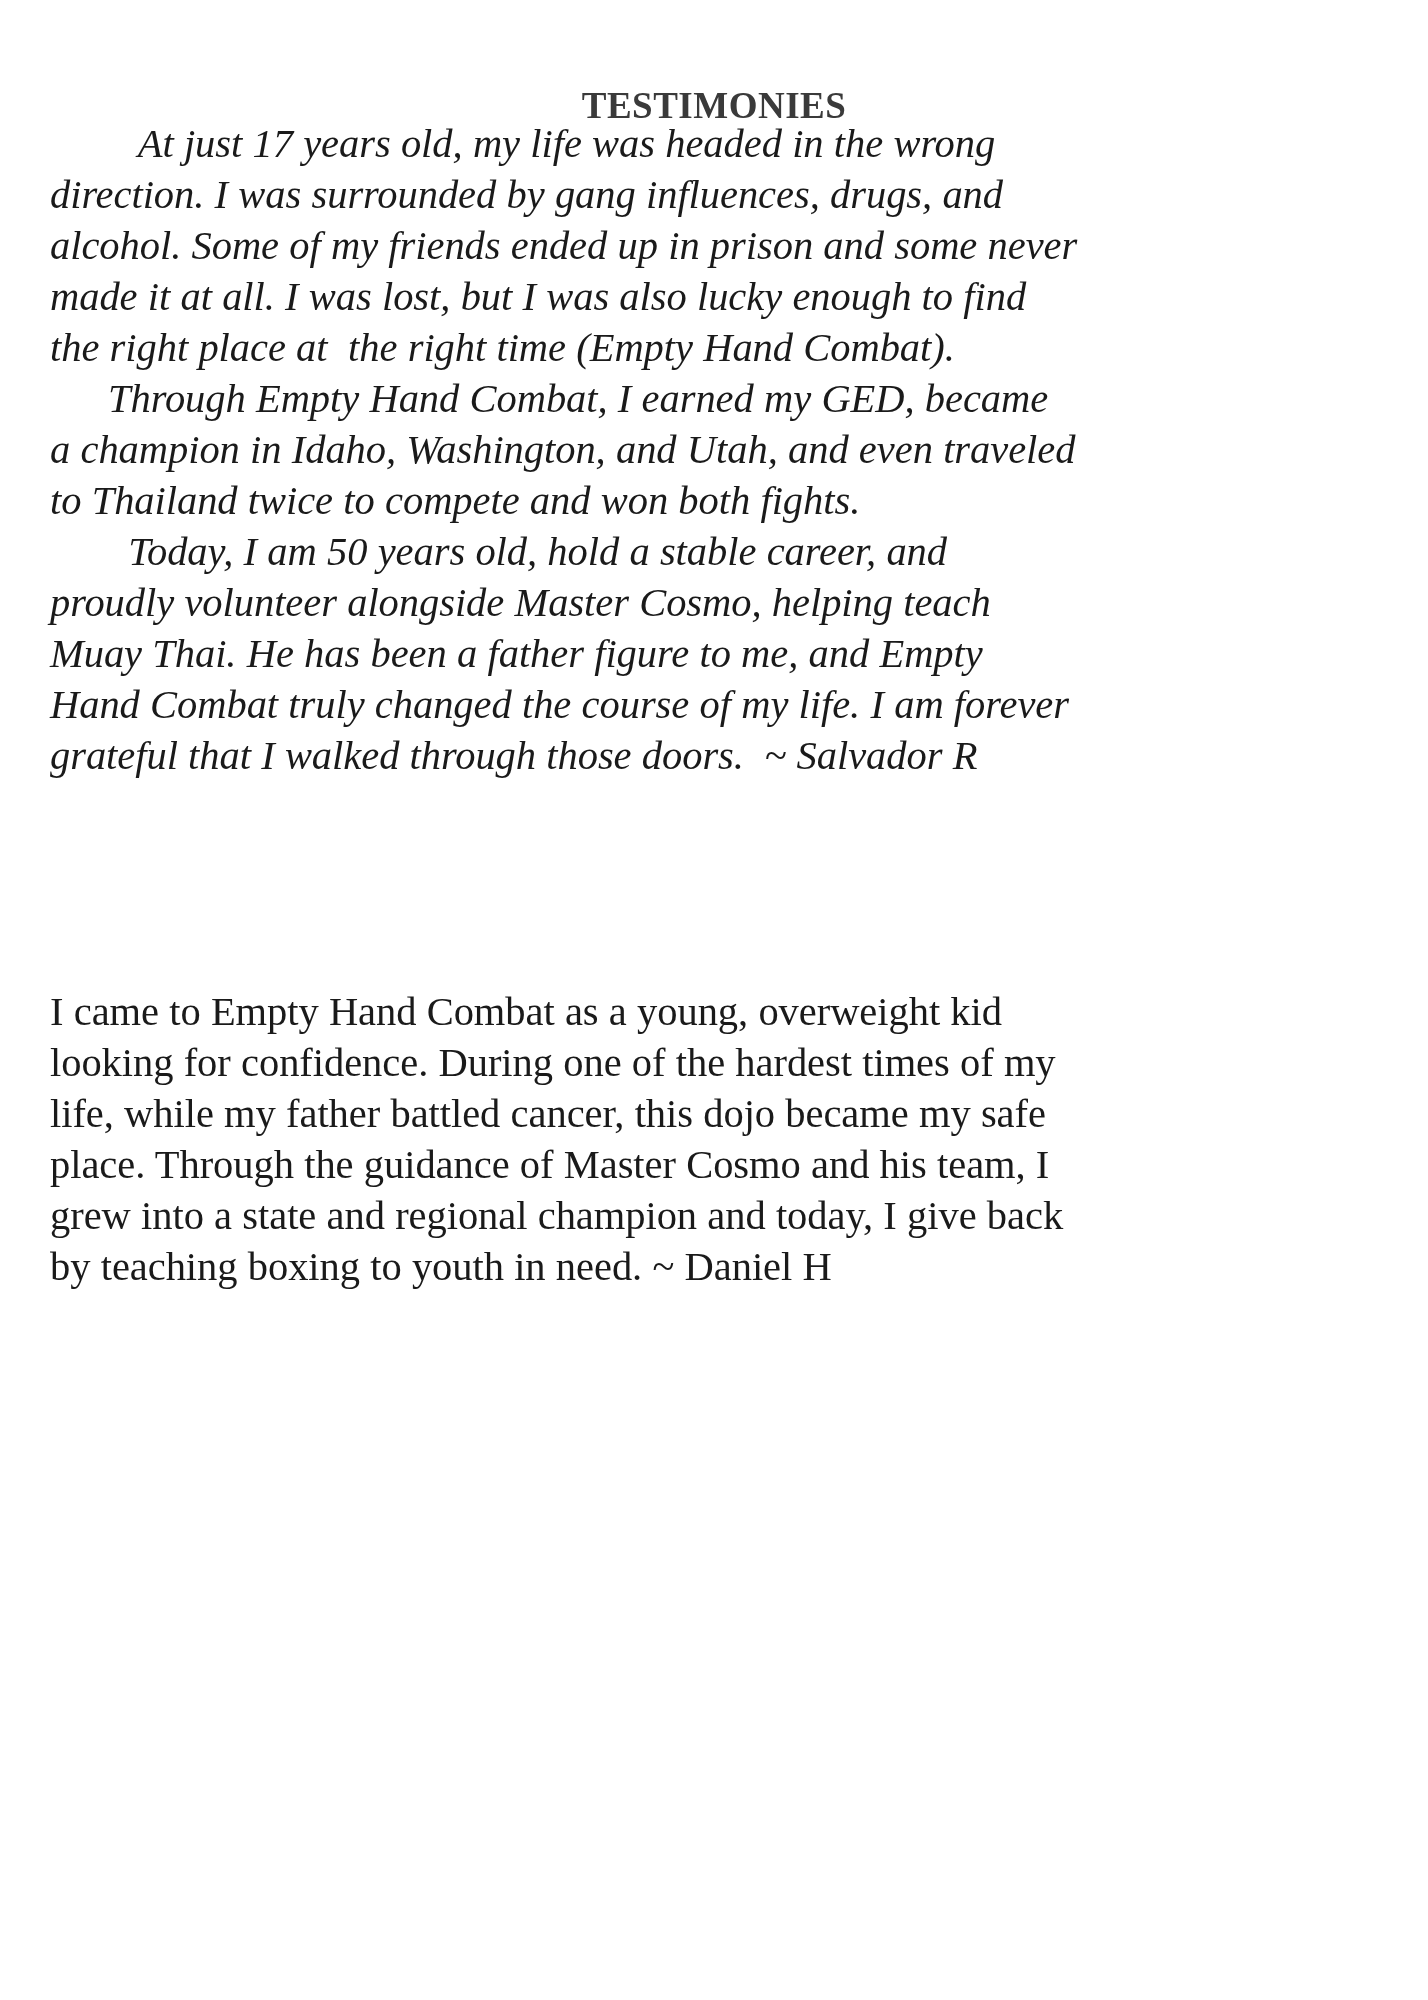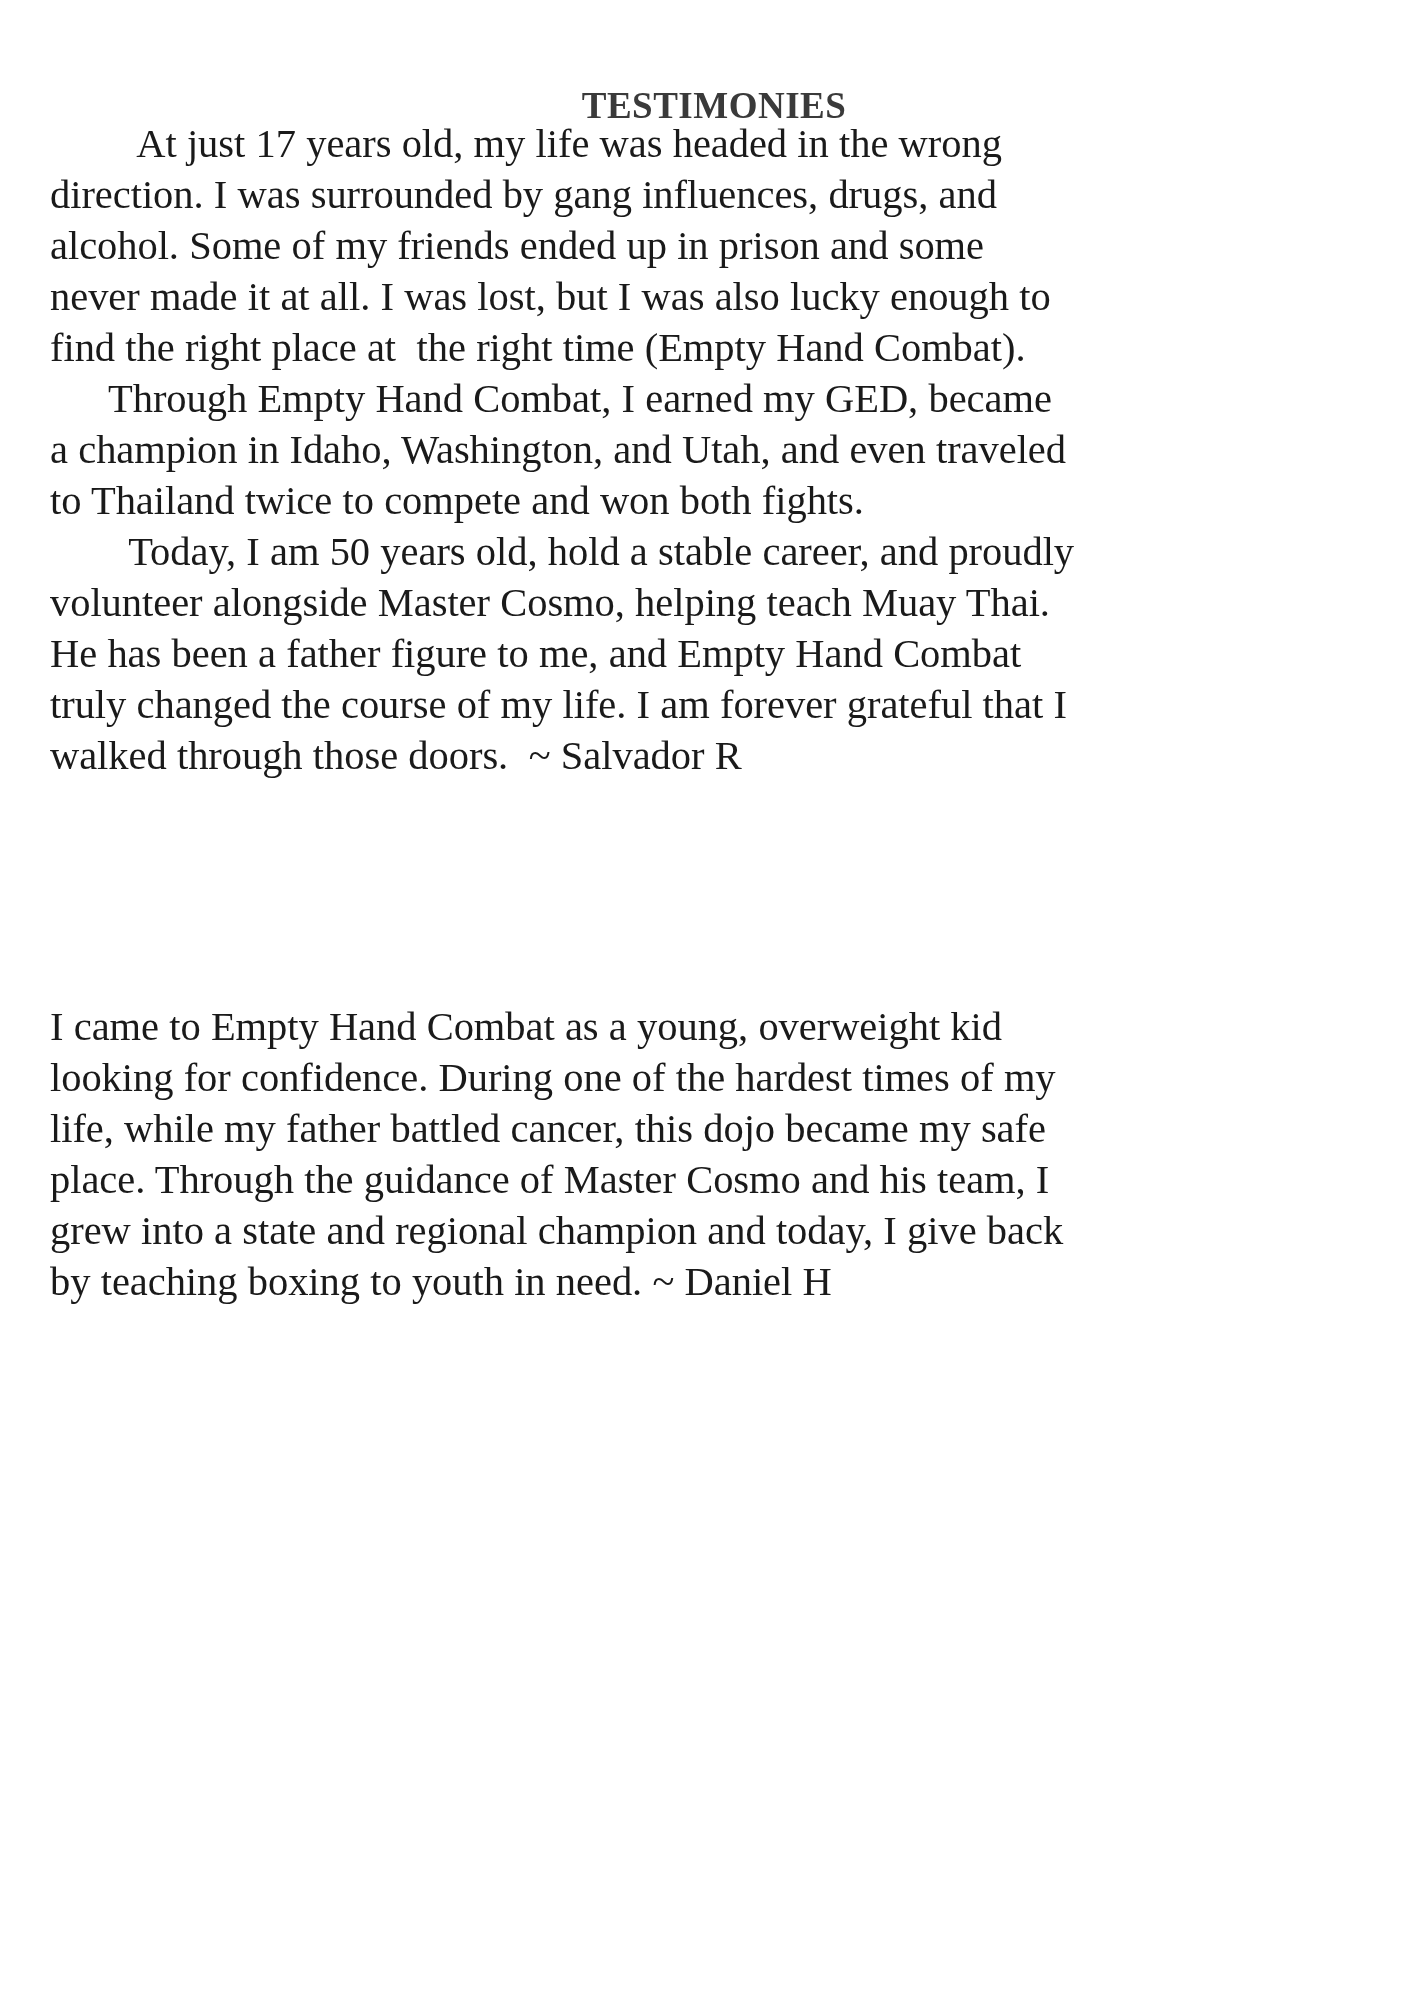--- a/index.html
+++ b/index.html
@@ -61,29 +61,29 @@
     line-height: 51px;
     text-align: left;
     text-indent: 0;
     word-spacing: 0.2px;
     letter-spacing: -0.05px;
     color: #1a1a1a;
     font-family: "Liberation Serif", "DejaVu Serif", serif;
     white-space: pre-wrap;
   }
 
-  .para.indent { text-indent: 58px; }
+  .para.indent { text-indent: 58px; font-style: italic; }
 
   
   .testimony-gap {
     height: 204px;
   }
 
   .testimony-block-2 {
-    margin-top: 16px;
+    margin-top: 1px;
   }
 </style>
 </head>
 <body>
 
 <div class="page">
 
   <h1 class="doc-title">TESTIMONIES</h1>
 
   <div class="body-col">

